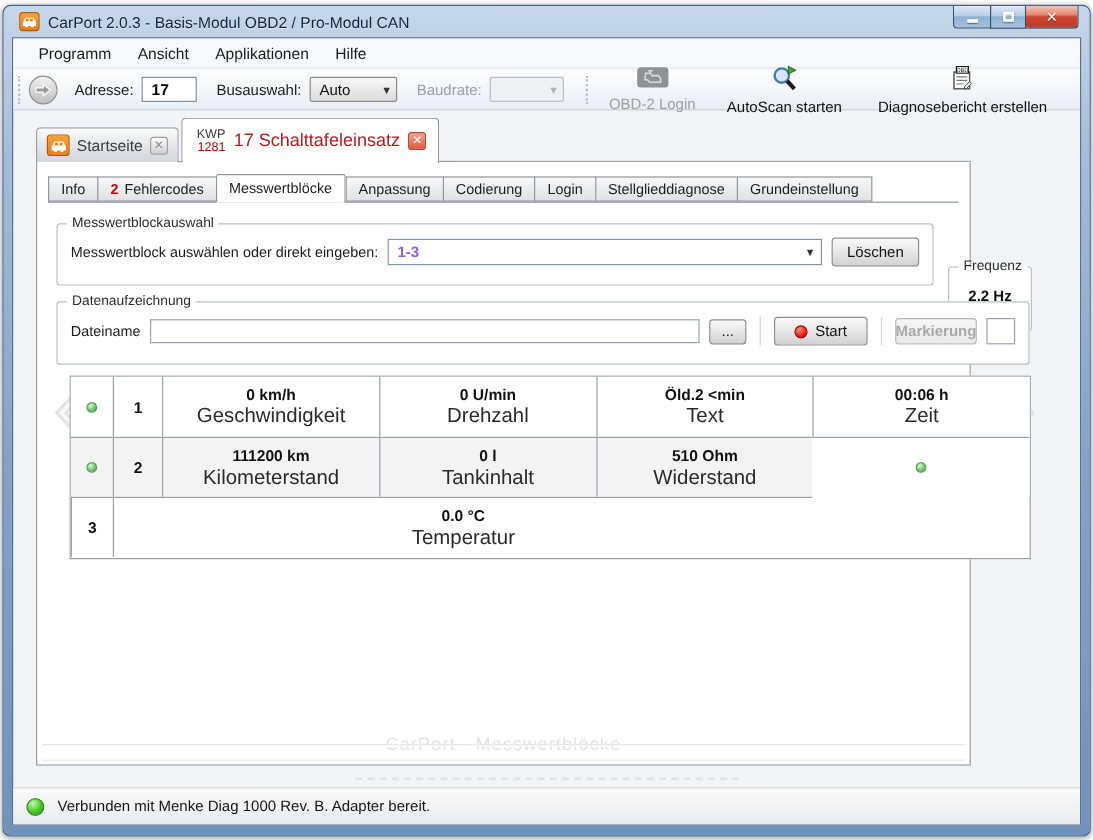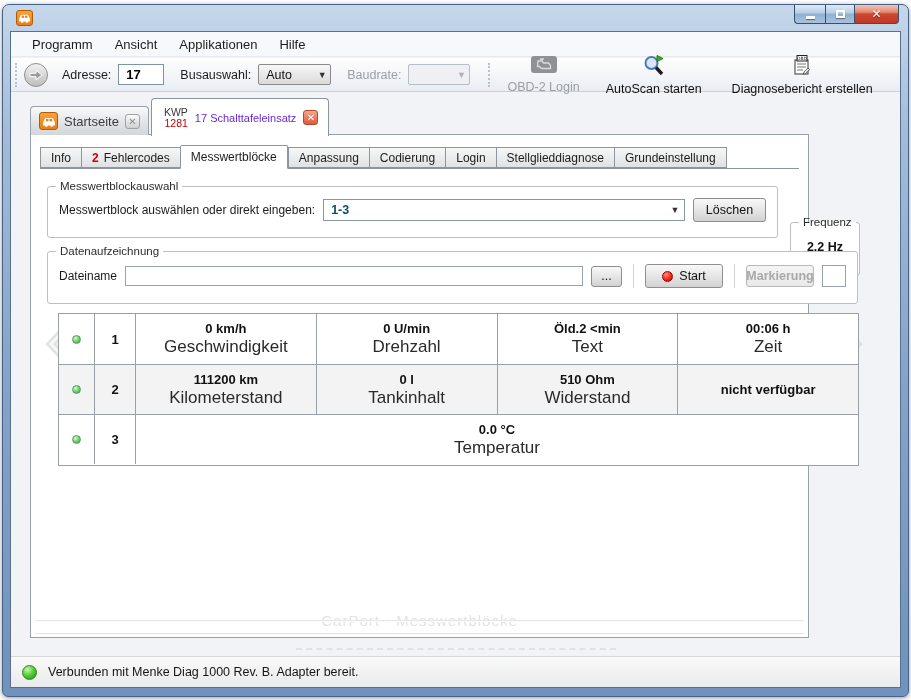--- a/index.html
+++ b/index.html
@@ -61,21 +61,21 @@
   .tabstrip { position:absolute; left:19px; top:62px; height:41px; display:flex; align-items:flex-end; z-index:5; }
   .tab-home { height:29px; display:flex; align-items:center; gap:6px; padding:0 8px;
     background:linear-gradient(180deg,#fafafa,#e4e6e9 50%,#d3d6da); border:1px solid #9aa0a8;
     border-bottom:none; border-radius:4px 4px 0 0; color:#3c3c3c; font-size:13px; margin-right:2px; }
   .tab-active { height:38px; display:flex; align-items:center; gap:7px; padding:0 10px 0 12px;
     background:#fff; border:1px solid #8c939b; border-bottom:none; border-radius:4px 4px 0 0;
     position:relative; z-index:6; margin-bottom:-1px; }
   .proto-stack { display:flex; flex-direction:column; line-height:11px; text-align:left; }
   .proto-kwp { font-size:10.5px; color:#3a3a3a; }
   .proto-code { font-size:10.5px; color:#c00000;text-align:right; }
-  .tab-label { font-size:11px; color:#6d28d9; }
+  .tab-label { font-size:15px; color:#b91c1c; }
   .close-grey { width:15px; height:15px; border:1px solid #a2a2a2; border-radius:3px;
     background:linear-gradient(180deg,#fdfdfd,#cfcfcf); color:#8d8d8d; font-size:10px; font-weight:bold;
     display:flex; align-items:center; justify-content:center; }
   .close-red { width:15px; height:15px; border:1px solid #b5482f; border-radius:3px;
     background:linear-gradient(180deg,#f4a58e,#e2593c); color:#fff; font-size:10px; font-weight:bold;
     display:flex; align-items:center; justify-content:center; }
 
   
   .panel { position:absolute; left:19px; top:102px; width:779px; height:504px;
     background:#fff; border:1px solid #98a0a8; z-index:4; }
@@ -90,21 +90,21 @@
   .subtab .cnt { color:#d00000; font-weight:bold; margin-right:5px; }
 
   fieldset { position:absolute; border:1px solid #bcc0c4; border-radius:3px; background:#fff; }
   fieldset legend { font-size:11.5px; color:#2c2c2c; margin-left:8px; padding:0 4px; }
   .fs-select { left:16px; top:45px; width:731px; height:58px; }
   .fs-freq { left:759px; top:43px; width:70px; height:60px;margin-top:38px; }
   .fs-rec { left:16px; top:110px; width:811px; height:59px; }
   .fs-row { display:flex; align-items:center; padding:6px 11px 0 11px; gap:8px; }
   .fs-label { font-size:12px; color:#1b1b1b; white-space:nowrap; }
   .combo { flex:1 1 auto; height:22px; border:1px solid #8795a6; background:#fff; display:flex; align-items:center; }
-  .combo .val { font-size:12.5px; font-weight:bold; padding-left:7px; color:#0c4a6e; }
+  .combo .val { font-size:12.5px; font-weight:bold; padding-left:7px; color:#8b5cf6; }
   .combo .arrow { margin-left:auto; width:18px; text-align:center; font-size:9px; color:#333; }
   .btn { height:24px; border:1px solid #8e8e8e; border-radius:3px; font-size:12.5px; color:#111;
     background:linear-gradient(180deg,#f8f8f8,#e6e6e6 50%,#d2d2d2); display:flex; align-items:center; justify-content:center; }
   .btn.dis { color:#a9a9a9; border-color:#b9b9b9; background:linear-gradient(180deg,#f5f5f5,#e9e9e9);font-weight:bold; }
   .freq-val { font-size:12.5px; font-weight:bold; color:#111; text-align:center; margin-top:12px; }
   .file-input { flex:1 1 auto; height:20px; border:1px solid #97a2ae; background:#fff; font-family:inherit; font-size:12px; padding:0 5px; }
   .vsep { width:1px; height:24px; background:#d3d3d3; box-shadow:1px 0 0 #fff; margin:0 3px; }
   .mark-box { width:24px; height:22px; border:1px solid #97a2ae; background:#fff; }
   .dot-red { width:11px; height:11px; border-radius:50%; margin-right:6px;
     background:radial-gradient(circle at 35% 30%, #ff8d80, #f02a1a 55%, #c00000); border:1px solid #a00000; }
@@ -148,20 +148,21 @@
 
 <div class="window">
   <div class="titlebar">
     <span class="app-icon">
       <svg width="13" height="10" viewBox="0 0 13 10">
         <path d="M1 6 L2.6 2.4 Q2.9 1.7 3.7 1.7 h5.6 q.8 0 1.1 .7 L12 6 v2.6 h-1.8 a1.3 1.3 0 0 1-2.6 0 h-2.2 a1.3 1.3 0 0 1-2.6 0 H1 Z" fill="#ffffff"></path>
         <rect x="3.6" y="2.6" width="2.4" height="2.2" fill="#ee7f12"></rect>
         <rect x="7" y="2.6" width="2.4" height="2.2" fill="#ee7f12"></rect>
       </svg>
     </span>
+    <span class="title-text">CarPort 2.0.3  - Basis-Modul OBD2 / Pro-Modul CAN</span>
   </div>
   <div class="winbtns">
     <div class="winbtn min">
         <span class="glyph-min"></span>
       </div>
     <div class="winbtn max">
         <span class="glyph-max"></span>
       </div>
     <div class="winbtn close">
         <span class="glyph-close">✕</span>
@@ -361,23 +362,20 @@
             <div class="t-lbl">Kilometerstand</div>
           </div>
           <div class="cell bl bt alt">
             <div class="t-val">0 l</div>
             <div class="t-lbl">Tankinhalt</div>
           </div>
           <div class="cell bl bt alt">
             <div class="t-val">510 Ohm</div>
             <div class="t-lbl">Widerstand</div>
           </div>
-          <div class="cell bl bt alt">
-            <div class="t-val">nicht verfügbar</div>
-          </div>
           <div class="cell bt">
             <span class="led"></span>
           </div>
           <div class="cell bl bt">
             <span class="t-num">3</span>
           </div>
           <div class="cell bl bt" style="grid-column: span 4;">
             <div class="t-val">0.0 °C</div>
             <div class="t-lbl">Temperatur</div>
           </div>

